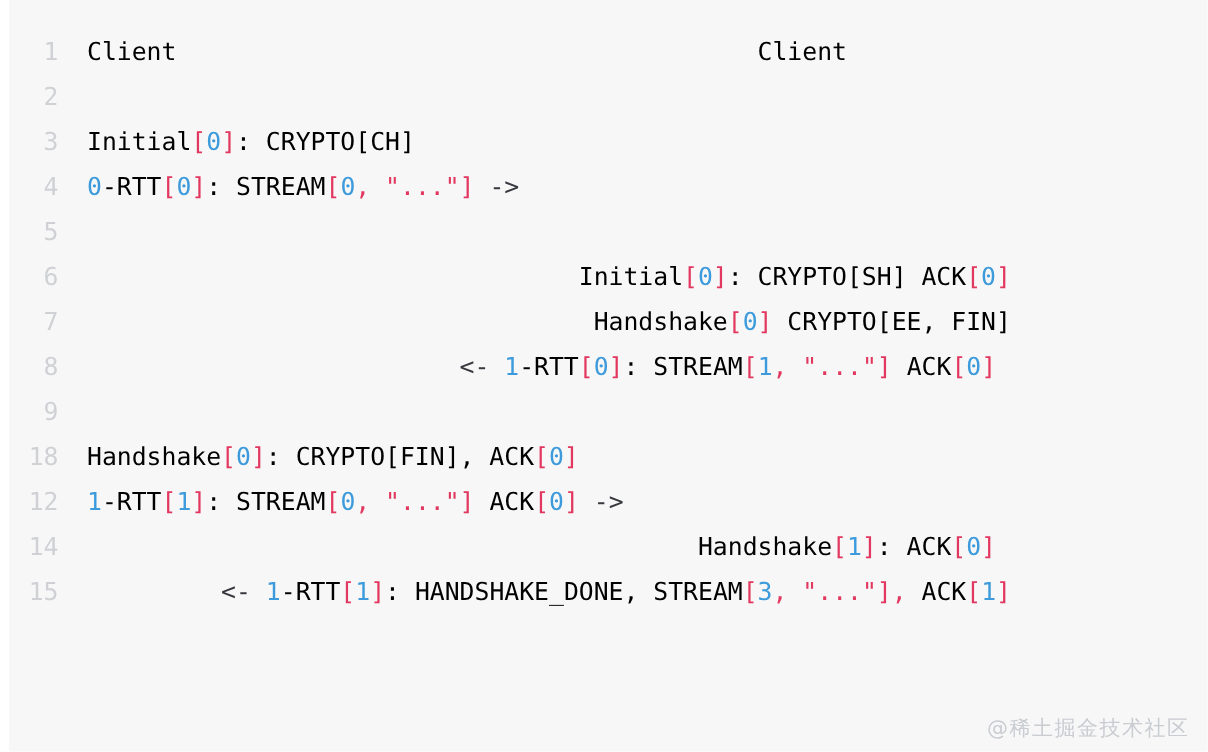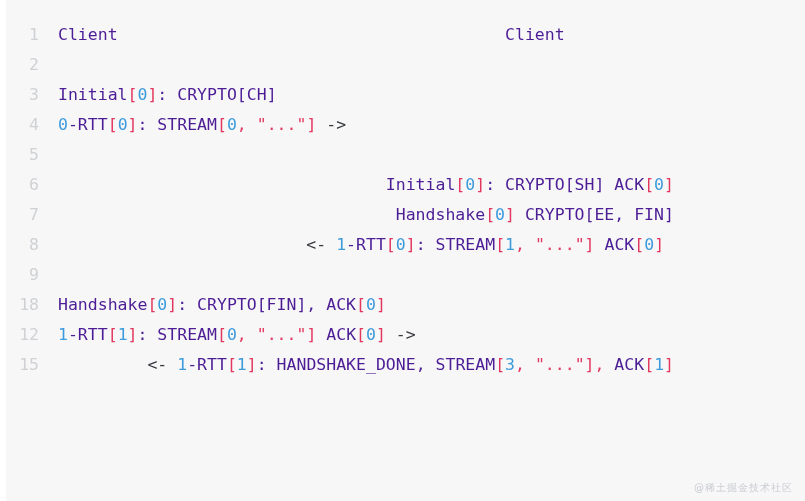--- a/index.html
+++ b/index.html
@@ -58,34 +58,34 @@
     user-select: none;
   }
 
   .line-code {
     display: block;
     margin-left: 52px;
     white-space: pre;
   }
 
   
-  .tok-plain  { color: #4c1d95; }
+  .tok-plain  { color: #000000; }
   .tok-num    { color: #3d9bdb; }
   .tok-brk    { color: #e2385f; }
   .tok-str    { color: #e2385f; }
   .tok-punc   { color: #e2385f; }
   .tok-arrow  { color: #37393f; }
 
   
   .watermark {
     position: absolute;
     right: 12px;
     bottom: 6px;
     font-family: "DejaVu Sans", sans-serif;
-    font-size: 10px;
+    font-size: 14px;
     color: #c9ccd1;
     letter-spacing: 1px;
     user-select: none;
     pointer-events: none;
     white-space: nowrap;
   }
 </style>
 </head>
 <body>
 
@@ -96,17 +96,18 @@
         <div class="code-line"><span class="line-no">2</span><span class="line-code"></span></div>
         <div class="code-line"><span class="line-no">3</span><span class="line-code"><span class="tok-plain">Initial</span><span class="tok-brk">[</span><span class="tok-num">0</span><span class="tok-brk">]</span><span class="tok-plain">: CRYPTO[CH]</span></span></div>
         <div class="code-line"><span class="line-no">4</span><span class="line-code"><span class="tok-num">0</span><span class="tok-plain">-RTT</span><span class="tok-brk">[</span><span class="tok-num">0</span><span class="tok-brk">]</span><span class="tok-plain">: STREAM</span><span class="tok-brk">[</span><span class="tok-num">0</span><span class="tok-punc">,</span><span class="tok-plain"> </span><span class="tok-str">"..."</span><span class="tok-brk">]</span><span class="tok-arrow"> -&gt;</span></span></div>
         <div class="code-line"><span class="line-no">5</span><span class="line-code"></span></div>
         <div class="code-line"><span class="line-no">6</span><span class="line-code"><span class="tok-plain">                                 Initial</span><span class="tok-brk">[</span><span class="tok-num">0</span><span class="tok-brk">]</span><span class="tok-plain">: CRYPTO[SH] ACK</span><span class="tok-brk">[</span><span class="tok-num">0</span><span class="tok-brk">]</span></span></div>
         <div class="code-line"><span class="line-no">7</span><span class="line-code"><span class="tok-plain">                                  Handshake</span><span class="tok-brk">[</span><span class="tok-num">0</span><span class="tok-brk">]</span><span class="tok-plain"> CRYPTO[EE, FIN]</span></span></div>
         <div class="code-line"><span class="line-no">8</span><span class="line-code"><span class="tok-plain">                         </span><span class="tok-arrow">&lt;- </span><span class="tok-num">1</span><span class="tok-plain">-RTT</span><span class="tok-brk">[</span><span class="tok-num">0</span><span class="tok-brk">]</span><span class="tok-plain">: STREAM</span><span class="tok-brk">[</span><span class="tok-num">1</span><span class="tok-punc">,</span><span class="tok-plain"> </span><span class="tok-str">"..."</span><span class="tok-brk">]</span><span class="tok-plain"> ACK</span><span class="tok-brk">[</span><span class="tok-num">0</span><span class="tok-brk">]</span></span></div>
         <div class="code-line"><span class="line-no">9</span><span class="line-code"></span></div>
         <div class="code-line"><span class="line-no">18</span><span class="line-code"><span class="tok-plain">Handshake</span><span class="tok-brk">[</span><span class="tok-num">0</span><span class="tok-brk">]</span><span class="tok-plain">: CRYPTO[FIN], ACK</span><span class="tok-brk">[</span><span class="tok-num">0</span><span class="tok-brk">]</span></span></div>
         <div class="code-line"><span class="line-no">12</span><span class="line-code"><span class="tok-num">1</span><span class="tok-plain">-RTT</span><span class="tok-brk">[</span><span class="tok-num">1</span><span class="tok-brk">]</span><span class="tok-plain">: STREAM</span><span class="tok-brk">[</span><span class="tok-num">0</span><span class="tok-punc">,</span><span class="tok-plain"> </span><span class="tok-str">"..."</span><span class="tok-brk">]</span><span class="tok-plain"> ACK</span><span class="tok-brk">[</span><span class="tok-num">0</span><span class="tok-brk">]</span><span class="tok-arrow"> -&gt;</span></span></div>
+        <div class="code-line"><span class="line-no">14</span><span class="line-code"><span class="tok-plain">                                         Handshake</span><span class="tok-brk">[</span><span class="tok-num">1</span><span class="tok-brk">]</span><span class="tok-plain">: ACK</span><span class="tok-brk">[</span><span class="tok-num">0</span><span class="tok-brk">]</span></span></div>
         <div class="code-line"><span class="line-no">15</span><span class="line-code"><span class="tok-plain">         </span><span class="tok-arrow">&lt;- </span><span class="tok-num">1</span><span class="tok-plain">-RTT</span><span class="tok-brk">[</span><span class="tok-num">1</span><span class="tok-brk">]</span><span class="tok-plain">: HANDSHAKE_DONE, STREAM</span><span class="tok-brk">[</span><span class="tok-num">3</span><span class="tok-punc">,</span><span class="tok-plain"> </span><span class="tok-str">"..."</span><span class="tok-brk">]</span><span class="tok-punc">,</span><span class="tok-plain"> ACK</span><span class="tok-brk">[</span><span class="tok-num">1</span><span class="tok-brk">]</span></span></div>
       </div>
   </div>
   <div class="watermark">@稀土掘金技术社区</div>
 </div>
 
 </body></html>

